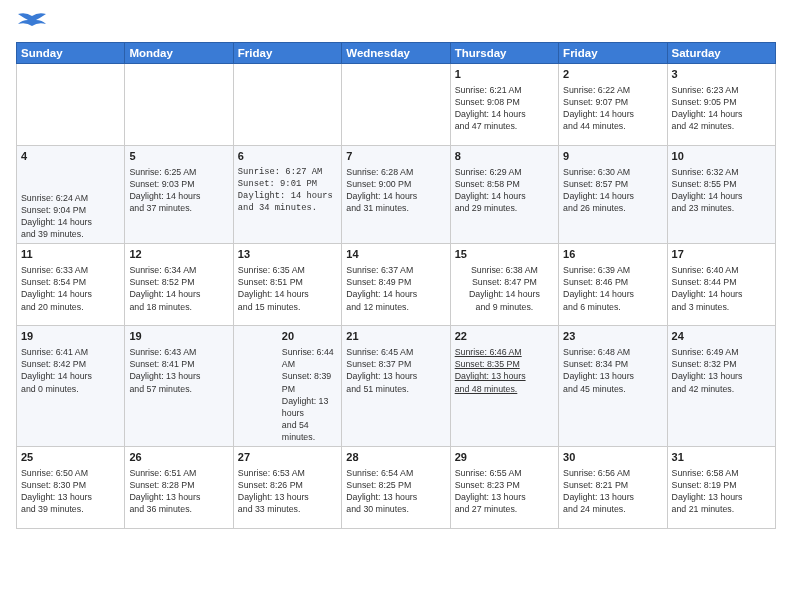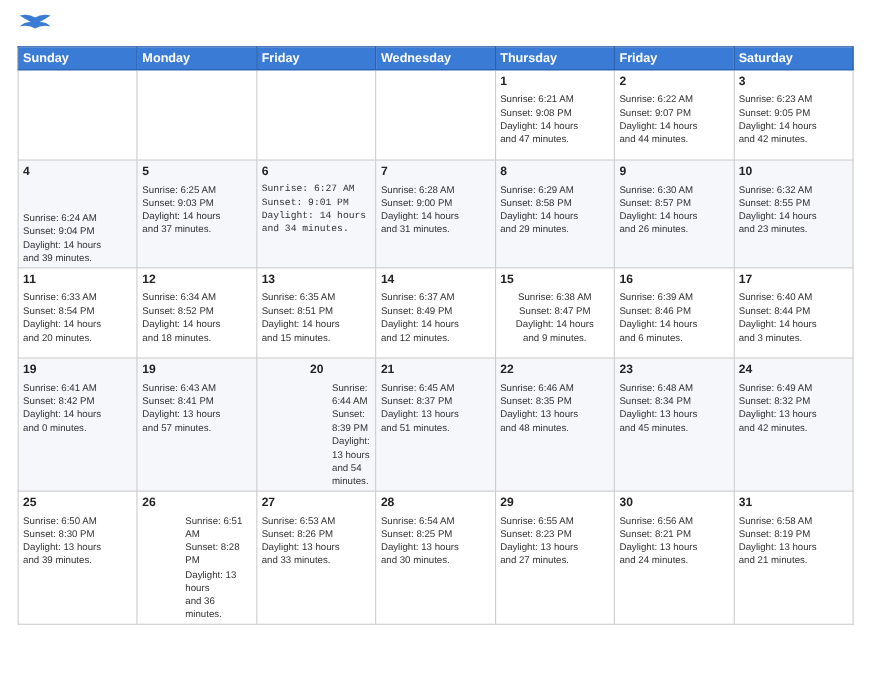--- a/index.html
+++ b/index.html
@@ -271,35 +271,35 @@
           </td>
           <td style="background: rgb(245, 247, 251);">
             <span class="day-number">19</span>
             <div class="day-info" style="white-space: pre-line;">Sunrise: 6:43 AM
 Sunset: 8:41 PM
 Daylight: 13 hours
 and 57 minutes.</div>
           </td>
           <td style="background: rgb(245, 247, 251); padding-left: 48px;">
             <span class="day-number">20</span>
-            <div class="day-info" style="white-space: pre-line; margin-left: 20px;">Sunrise: 6:44 AM
+            <div class="day-info" style="white-space: pre-line;">Sunrise: 6:44 AM
 Sunset: 8:39 PM
 Daylight: 13 hours
 and 54 minutes.</div>
           </td>
           <td style="background: rgb(245, 247, 251);">
             <span class="day-number">21</span>
             <div class="day-info" style="white-space: pre-line;">Sunrise: 6:45 AM
 Sunset: 8:37 PM
 Daylight: 13 hours
 and 51 minutes.</div>
           </td>
           <td style="background: rgb(245, 247, 251);">
             <span class="day-number">22</span>
-            <div class="day-info" style="white-space: pre-line;">Sunrise: 6:46 AM
+            <div class="day-info" style="white-space: pre-line; text-decoration: underline;">Sunrise: 6:46 AM
 Sunset: 8:35 PM
 Daylight: 13 hours
 and 48 minutes.</div>
           </td>
           <td style="background: rgb(245, 247, 251);">
             <span class="day-number">23</span>
             <div class="day-info" style="white-space: pre-line;">Sunrise: 6:48 AM
 Sunset: 8:34 PM
 Daylight: 13 hours
 and 45 minutes.</div>
@@ -315,21 +315,21 @@
         <tr>
           <td>
             <span class="day-number">25</span>
             <div class="day-info" style="white-space: pre-line;">Sunrise: 6:50 AM
 Sunset: 8:30 PM
 Daylight: 13 hours
 and 39 minutes.</div>
           </td>
           <td>
             <span class="day-number">26</span>
-            <div class="day-info" style="white-space: pre-line; margin-left: 39px;">Sunrise: 6:51 AM
+            <div class="day-info" style="white-space: pre-line;">Sunrise: 6:51 AM
 Sunset: 8:28 PM
 Daylight: 13 hours
 and 36 minutes.</div>
           </td>
           <td>
             <span class="day-number">27</span>
             <div class="day-info" style="white-space: pre-line;">Sunrise: 6:53 AM
 Sunset: 8:26 PM
 Daylight: 13 hours
 and 33 minutes.</div>

